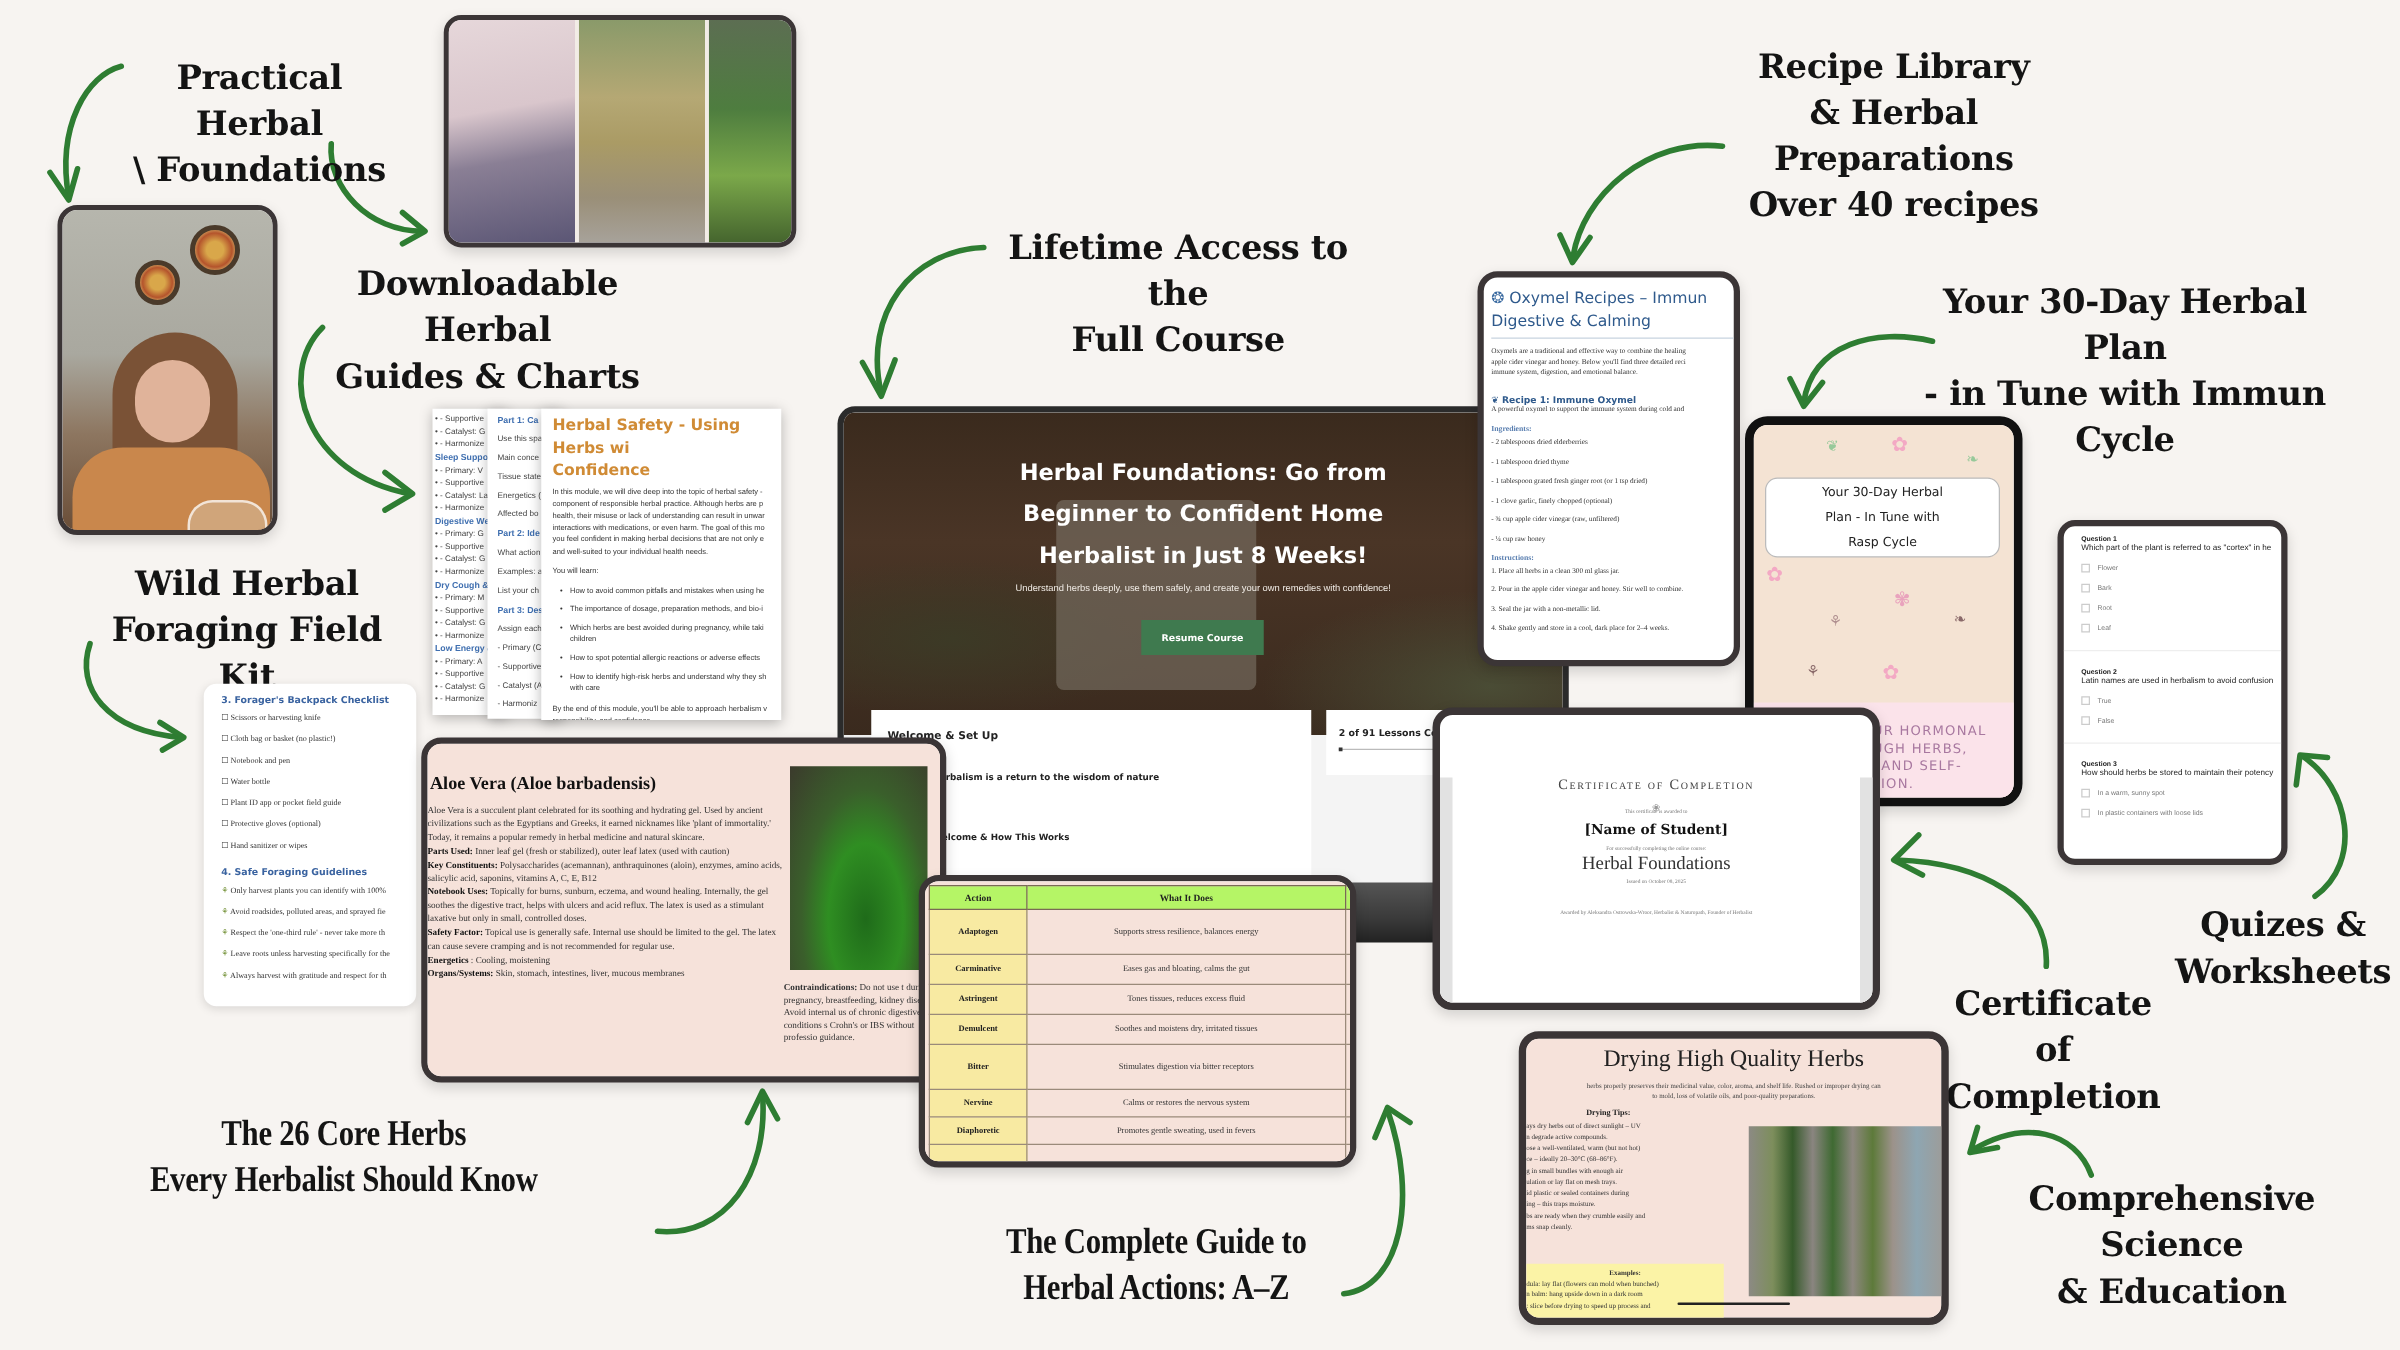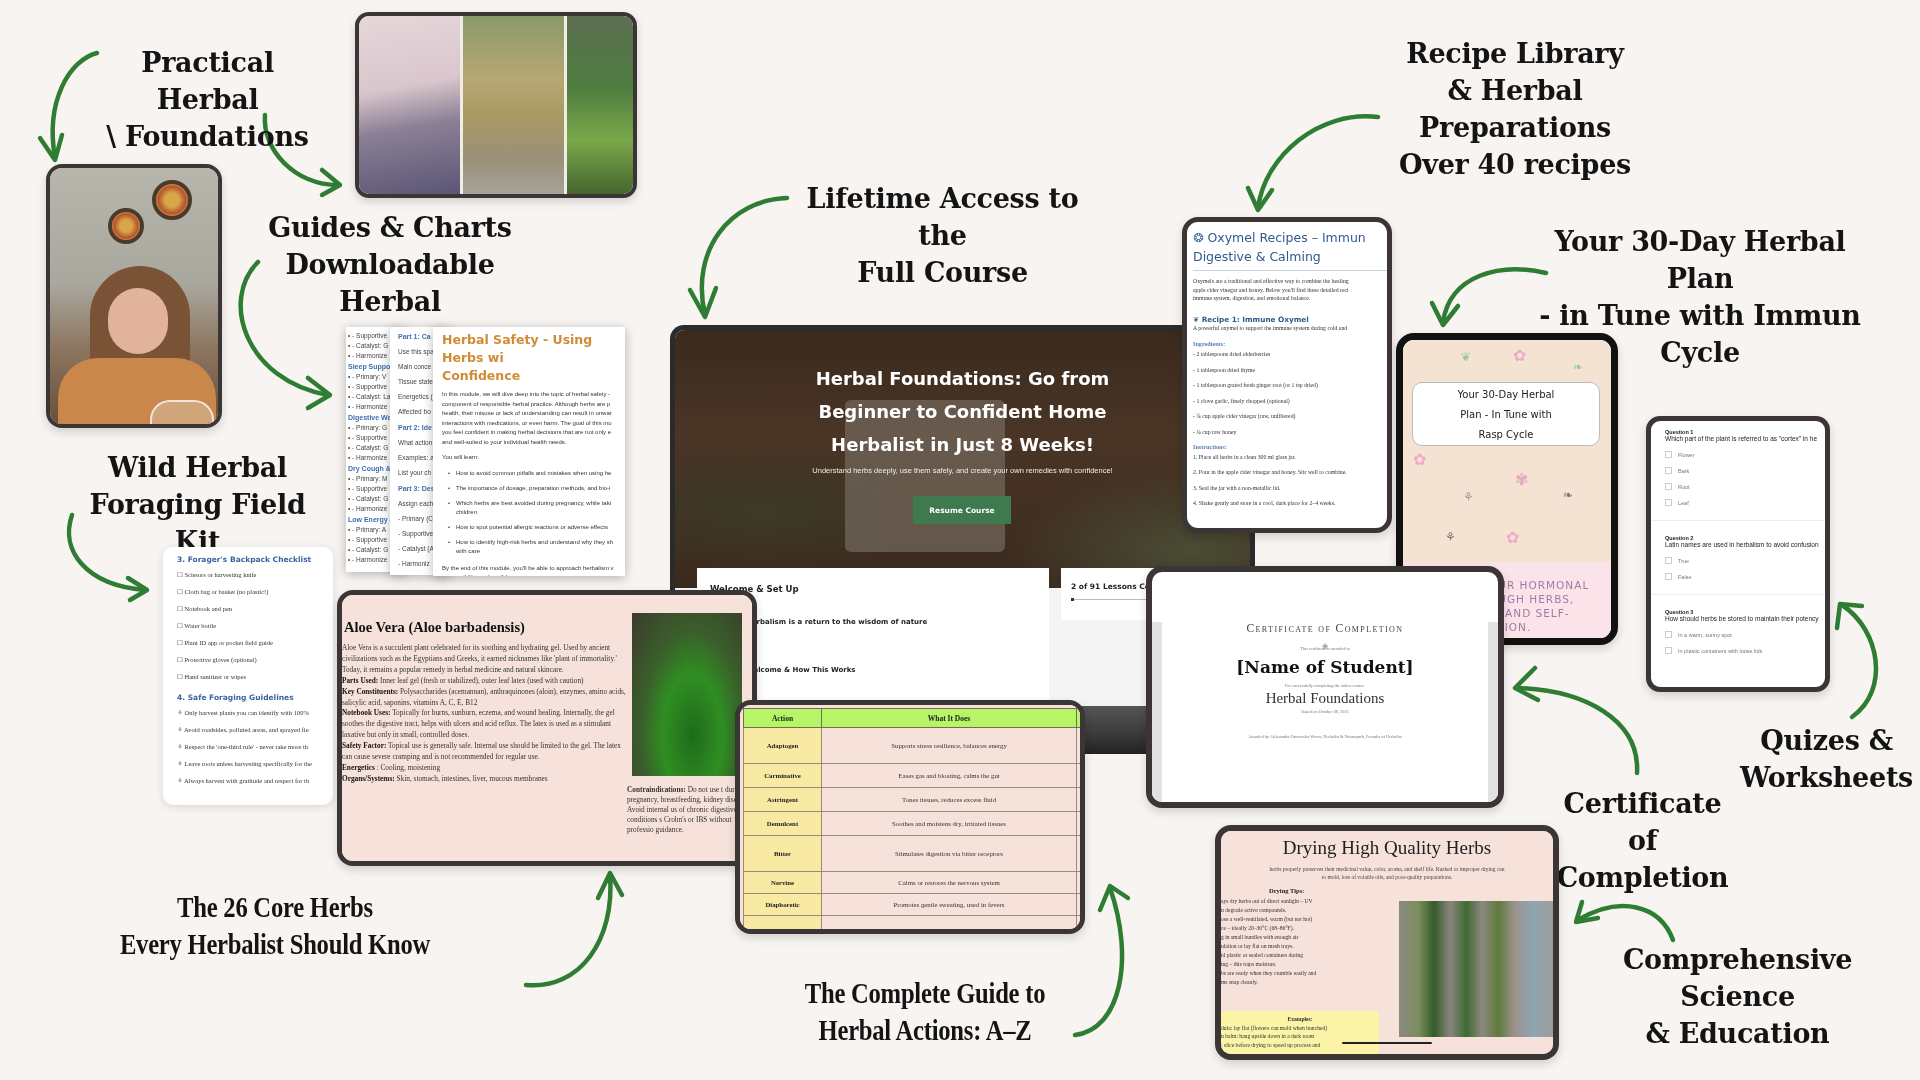--- a/index.html
+++ b/index.html
@@ -97,21 +97,21 @@
   .q-text { font-size: 6.5px; color: #222; white-space: nowrap; }
   .q-opt { font-size: 5.5px; color: #777; margin-top: 9px; display: flex; align-items: center; }
   .q-box { width: 7px; height: 7px; border: 1px solid #ccc; margin-right: 6px; display: inline-block; }
   .q-sep { height: 1px; background: #eee; margin: 14px 0 14px -14px; }
 
   
   .cert { text-align: center; font-family: "Liberation Serif", serif; background: #fff; position: relative; }
   .cert-sides { position: absolute; top: 0; height: 100%; width: 10px; background: #e2e2e2; }
   .cert-title { font-size: 11.5px; letter-spacing: 1.4px; color: #444; margin-top: 50px; font-variant: small-caps; }
   .cert-small { font-size: 4.3px; color: #777; margin-top: 12px; }
-  .cert-name { font-family: "DejaVu Serif", serif; font-weight: bold; font-size: 17px; color: #111; margin-top: 6px; }
+  .cert-name { font-family: "DejaVu Serif", serif; font-weight: bold; font-size: 11px; color: #111; margin-top: 6px; }
   .cert-course { font-size: 15px; color: #333; margin-top: 2px; }
   .cert-award { font-size: 4.3px; color: #777; margin-top: 20px; }
   .home-bar { position: absolute; left: 50%; transform: translateX(-50%); height: 2.5px; width: 90px; background: #222; border-radius: 2px; }
 
   
   .dry { background: #f6e2da; font-family: "Liberation Serif", serif; position: relative; }
   .dry-title { position: absolute; left: 0; top: 6px; width: 100%; text-align: center; font-size: 19px; color: #222; }
   .dry-intro { position: absolute; left: 0; top: 34px; width: 100%; text-align: center; font-size: 5.5px; line-height: 8px; color: #444; }
   .dry-tips-h { position: absolute; left: 48px; top: 56px; font-size: 6.5px; font-weight: bold; color: #222; }
   .dry-tips { position: absolute; left: 0; top: 66px; width: 140px; font-size: 5.6px; line-height: 9px; color: #333; }
@@ -158,22 +158,22 @@
 
   <path d="M1673 940 C1660 905 1620 895 1578 920"></path>
   <path d="M1582 902 L1576 922 L1598 918"></path>
 </svg>
 
 <div class="label" style="left:95px; top:44px; width:225px;">
   <div>Practical Herbal</div>
   <div>\ Foundations</div>
 </div>
 <div class="label" style="left:240px; top:209px; width:300px;">
+  <div>Downloadable Herbal</div>
   <div>Guides &amp; Charts</div>
-  <div>Downloadable Herbal</div>
 </div>
 <div class="label" style="left:70px; top:449px; width:255px;">
   <div>Wild Herbal</div>
   <div>Foraging Field Kit</div>
 </div>
 <div class="label condensed" style="left:70px; top:889px; width:410px;">
   <div>The 26 Core Herbs</div>
   <div>Every Herbalist Should Know</div>
 </div>
 <div class="label" style="left:790px; top:180px; width:305px;">

